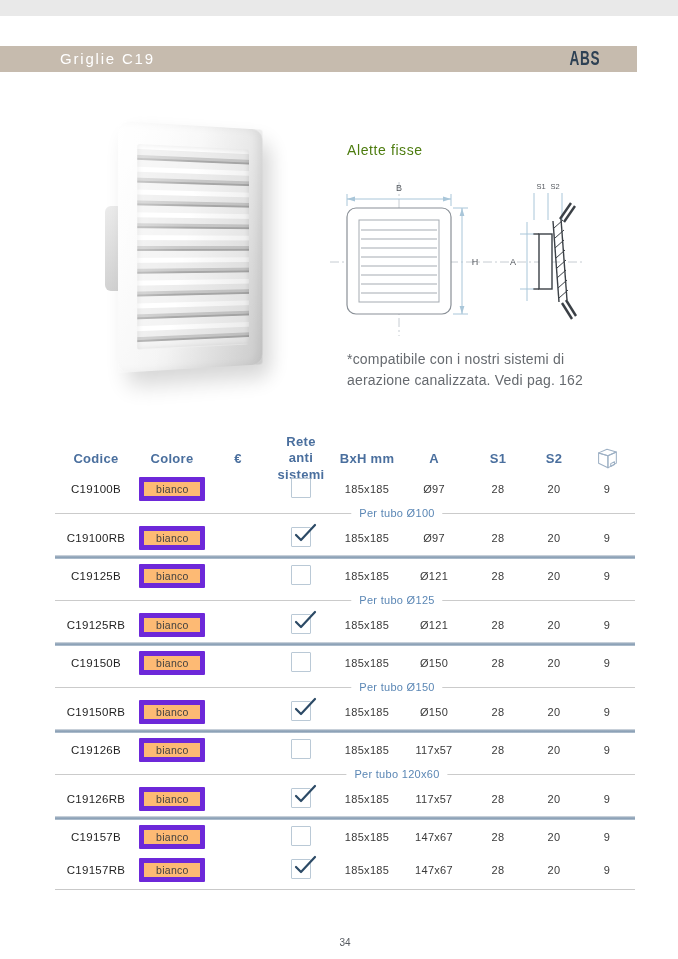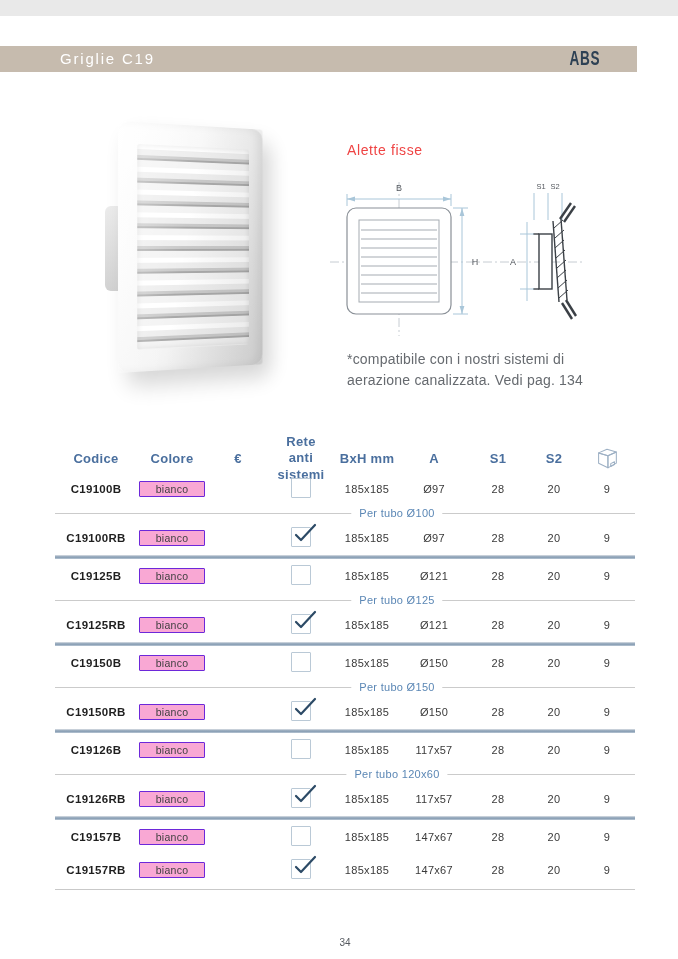--- a/index.html
+++ b/index.html
@@ -18,43 +18,43 @@
   .duct-stub { position:absolute; left:20px; top:95px; width:22px; height:85px; background:linear-gradient(180deg,#ececec,#d2d2d2); border-radius:6px; }
   .grille-body { position:absolute; left:33px; top:10px; width:160px; height:252px; background:linear-gradient(115deg,#ffffff 0%,#f4f4f4 55%,#dcdcdc 100%);
                  border-radius:12px; transform:perspective(520px) rotateY(14deg); transform-origin:left center;
                  box-shadow:10px 14px 22px rgba(0,0,0,0.16), inset -6px 0 10px rgba(0,0,0,0.06); }
   .grille-louvers { position:absolute; left:20px; top:22px; right:16px; bottom:22px; border-radius:3px;
                  background:repeating-linear-gradient(180deg,#ffffff 0 5px,#ededed 5px 11px,#c9c9c9 11px 14px,#a8a8a8 14px 16px,#f3f3f3 16px 23px);
                  box-shadow:inset 0 0 6px rgba(0,0,0,0.12); }
   .grille-sheen { position:absolute; inset:0; border-radius:3px; background:linear-gradient(100deg,rgba(255,255,255,0.55) 0%,rgba(255,255,255,0) 45%,rgba(120,120,120,0.18) 100%); }
 
   
-  .caption { position:absolute; left:347px; top:126px; font-size:14px; color:#ef4444; font-weight:500; letter-spacing:0.6px; }
+  .caption { position:absolute; left:347px; top:126px; font-size:14px; color:#4d7c0f; font-weight:500; letter-spacing:0.6px; }
   .note { position:absolute; left:347px; top:333px; font-size:14px; color:#666a6f; line-height:1.5; letter-spacing:0.2px; }
 
   
   .drawing { position:absolute; left:328px; top:158px; }
   .drawing .dim    { stroke:#a9c6d9; stroke-width:1; fill:none; }
   .drawing .dimf   { fill:#a9c6d9; stroke:none; }
   .drawing .cl     { stroke:#c6ccd2; stroke-width:1; fill:none; stroke-dasharray:9 3 2 3; }
   .drawing .part   { stroke:#8a9097; stroke-width:1.2; fill:#ffffff; }
   .drawing .part2  { stroke:#a5abb2; stroke-width:1; fill:none; }
   .drawing .partd  { stroke:#3b4046; stroke-width:1.4; fill:#ffffff; }
   .drawing .hatch  { stroke:#3b4046; stroke-width:1; fill:none; }
   .drawing text    { font-family:"Liberation Sans",sans-serif; font-size:9px; fill:#55595f; font-weight:500; }
   .drawing text.sm { font-size:7.5px; }
 
   
   .table { position:absolute; left:55px; top:418px; width:580px; }
   .grid { display:grid; grid-template-columns:82px 70px 62px 64px 68px 66px 62px 50px 56px; align-items:center; justify-items:center; }
   .thead { height:38px; color:#4a6f9e; font-size:13px; font-weight:600; letter-spacing:0.3px; }
   .thead .two-line { text-align:center; line-height:1.25; }
   .trow { height:33px; font-size:11px; color:#3a3a3a; letter-spacing:0.3px; }
-  .trow .code { font-weight:700; font-size:11.5px; color:#1f1f1f; }
-  .chip { display:inline-block; border:1px solid #6d28d9; background:#f9a8d4; padding:1px 12px; width:66px; text-align:center;
+  .trow .code { font-weight:400; font-size:11.5px; color:#1f1f1f; }
+  .chip { display:inline-block; border:5px solid #6d28d9; background:#fdba74; padding:1px 12px; width:66px; text-align:center;
           font-size:10.5px; color:#3f3f3f; border-radius:1px; }
   .checkbox { position:relative; display:inline-block; width:20px; height:20px; border:1.5px solid #bac9d6; background:#fff; border-radius:1px; }
   .checkbox .check { display:none; position:absolute; top:-5px; left:1px; width:24px; height:22px; overflow:visible; }
   .checkbox.checked .check { display:block; }
   .checkbox .check polyline { fill:none; stroke:#2c4a66; stroke-width:2.2; stroke-linecap:round; stroke-linejoin:round; }
   .tube-row { position:relative; height:16px; }
   .tube-row::before { content:""; position:absolute; left:0; right:0; top:50%; height:1px; background:#cbcbcb; }
   .tube-label { position:absolute; left:342px; top:50%; transform:translate(-50%,-50%); background:#ffffff;
                 padding:0 8px; font-size:11px; color:#5b87b5; white-space:nowrap; letter-spacing:0.3px; }
   .thick-sep { height:4px; margin-top:1px; background:linear-gradient(180deg,#dde1e6 0%,#8da2b7 45%,#8da2b7 72%,#c3cfdb 100%); }
@@ -78,21 +78,21 @@
     <div class="duct-stub"></div>
     <div class="grille-body">
       <div class="grille-louvers"></div>
       <div class="grille-sheen"></div>
     </div>
   </div>
 
   <div class="caption">Alette fisse</div>
   <div class="note">
     <div>*compatibile con i nostri sistemi di</div>
-    <div>aerazione canalizzata. Vedi pag. 134</div>
+    <div>aerazione canalizzata. Vedi pag. 162</div>
   </div>
 
   <svg class="drawing" width="280" height="170" viewBox="0 0 280 170">
 
     <line class="cl" x1="2" y1="88" x2="254" y2="88"></line>
     <line class="cl" x1="71" y1="8" x2="71" y2="162"></line>
 
     <rect class="part" x="19" y="34" width="104" height="106" rx="9"></rect>
     <rect class="part2" x="31" y="46" width="80" height="82"></rect>
     <line class="part2" x1="33" y1="56" x2="109" y2="56"></line>

